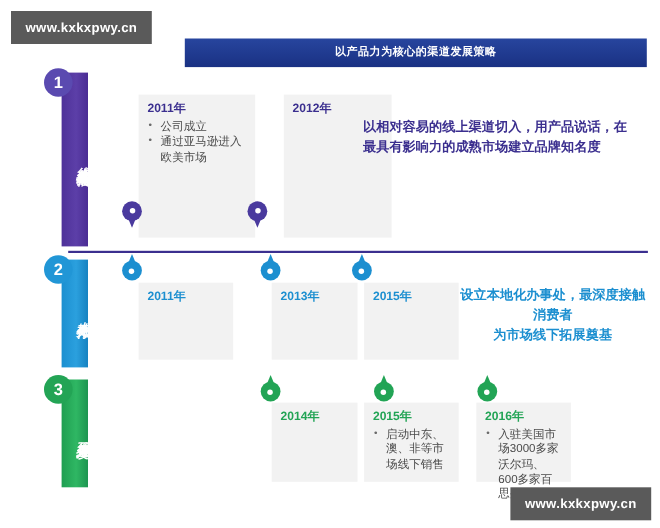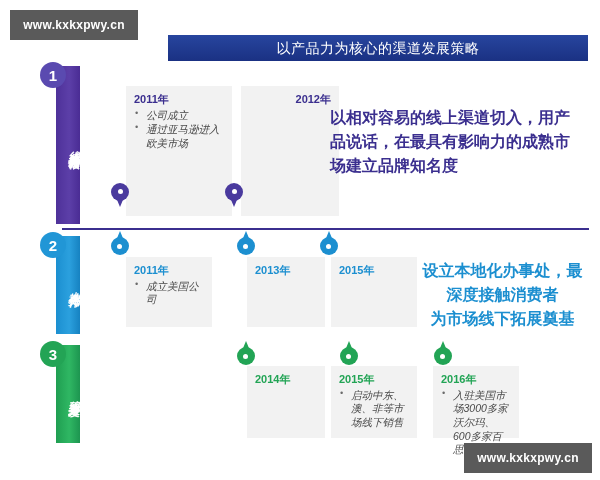--- a/index.html
+++ b/index.html
@@ -31,22 +31,22 @@
     width: 420px;
     height: 26px;
     background: #1F3A93;
     background: linear-gradient(180deg, #27459e 0%, #1a3183 100%);
     display: flex;
     align-items: center;
     justify-content: center;
   }
   .title-bar .title-text {
     color: #ffffff;
-    font-size: 14px;
-    font-weight: normal;
+    font-size: 10px;
+    font-weight: bold;
     letter-spacing: 0.5px;
     line-height: 1;
     white-space: nowrap;
   }
 
   .divider {
     position: absolute;
     left: 62px;
     width: 527px;
     height: 2px;
@@ -114,21 +114,20 @@
   .card .card-year {
     font-size: 11px;
     font-weight: bold;
     line-height: 1.25;
     margin-bottom: 2px;
   }
   .card ul {
     margin: 0;
     padding: 0;
     list-style: none;
-    font-style: italic;
   }
   .card li {
     font-size: 10.5px;
     line-height: 1.3;
     color: #4a4a4a;
     position: relative;
     padding-left: 12px;
     margin-bottom: 1px;
   }
   .card li::before {
@@ -182,21 +181,21 @@
   .pin.p-purple { color: #4a3a9e; }
   .pin.p-purple .pin-head { background: #4a3a9e; }
   .pin.p-blue   { color: #1c8fd0; }
   .pin.p-blue .pin-head { background: #1c8fd0; }
   .pin.p-green  { color: #22a455; }
   .pin.p-green .pin-head { background: #22a455; }
 
   
   .summary {
     position: absolute;
-    font-size: 16px;
+    font-size: 12px;
     font-weight: bold;
     line-height: 1.5;
   }
   .summary.sum1 { left: 330px; top: 106px; width: 250px; color: #3b2f8f; }
   .summary.sum2 { left: 415px; top: 259px; width: 175px; color: #1c8fd0; text-align: center; }
 
   
   .wm-box {
     position: absolute;
     background: #5a5a5a;
@@ -242,21 +241,21 @@
       <li>公司成立</li>
       <li>通过亚马逊进入欧美市场</li>
     </ul>
   </div>
   <div class="pin down p-purple" style="left:111px; top:183px;">
     <div class="pin-tip"></div>
     <div class="pin-head"></div>
     <div class="pin-dot"></div>
   </div>
 
-  <div class="card c-purple" style="left:213px; top:86px; width:98px; height:130px;text-align:right;">
+  <div class="card c-purple" style="left:230px; top:86px; width:98px; height:130px;">
     <div class="card-year">2012年</div>
   </div>
   <div class="pin down p-purple" style="left:225px; top:183px;">
     <div class="pin-tip"></div>
     <div class="pin-head"></div>
     <div class="pin-dot"></div>
   </div>
 
   <div class="summary sum1">以相对容易的线上渠道切入，用产品说话，在最具有影响力的成熟市场建立品牌知名度</div>
 
@@ -267,23 +266,20 @@
     <div class="stage-label">本地化先行</div>
   </div>
 
   <div class="pin up p-blue" style="left:111px; top:231px;">
     <div class="pin-tip"></div>
     <div class="pin-head"></div>
     <div class="pin-dot"></div>
   </div>
   <div class="card c-blue" style="left:98px; top:257px; width:86px; height:70px;">
     <div class="card-year">2011年</div>
-    <ul>
-      <li>成立美国公司</li>
-    </ul>
   </div>
 
   <div class="pin up p-blue" style="left:237px; top:231px;">
     <div class="pin-tip"></div>
     <div class="pin-head"></div>
     <div class="pin-dot"></div>
   </div>
   <div class="card c-blue" style="left:219px; top:257px; width:78px; height:70px;">
     <div class="card-year">2013年</div>
   </div>

